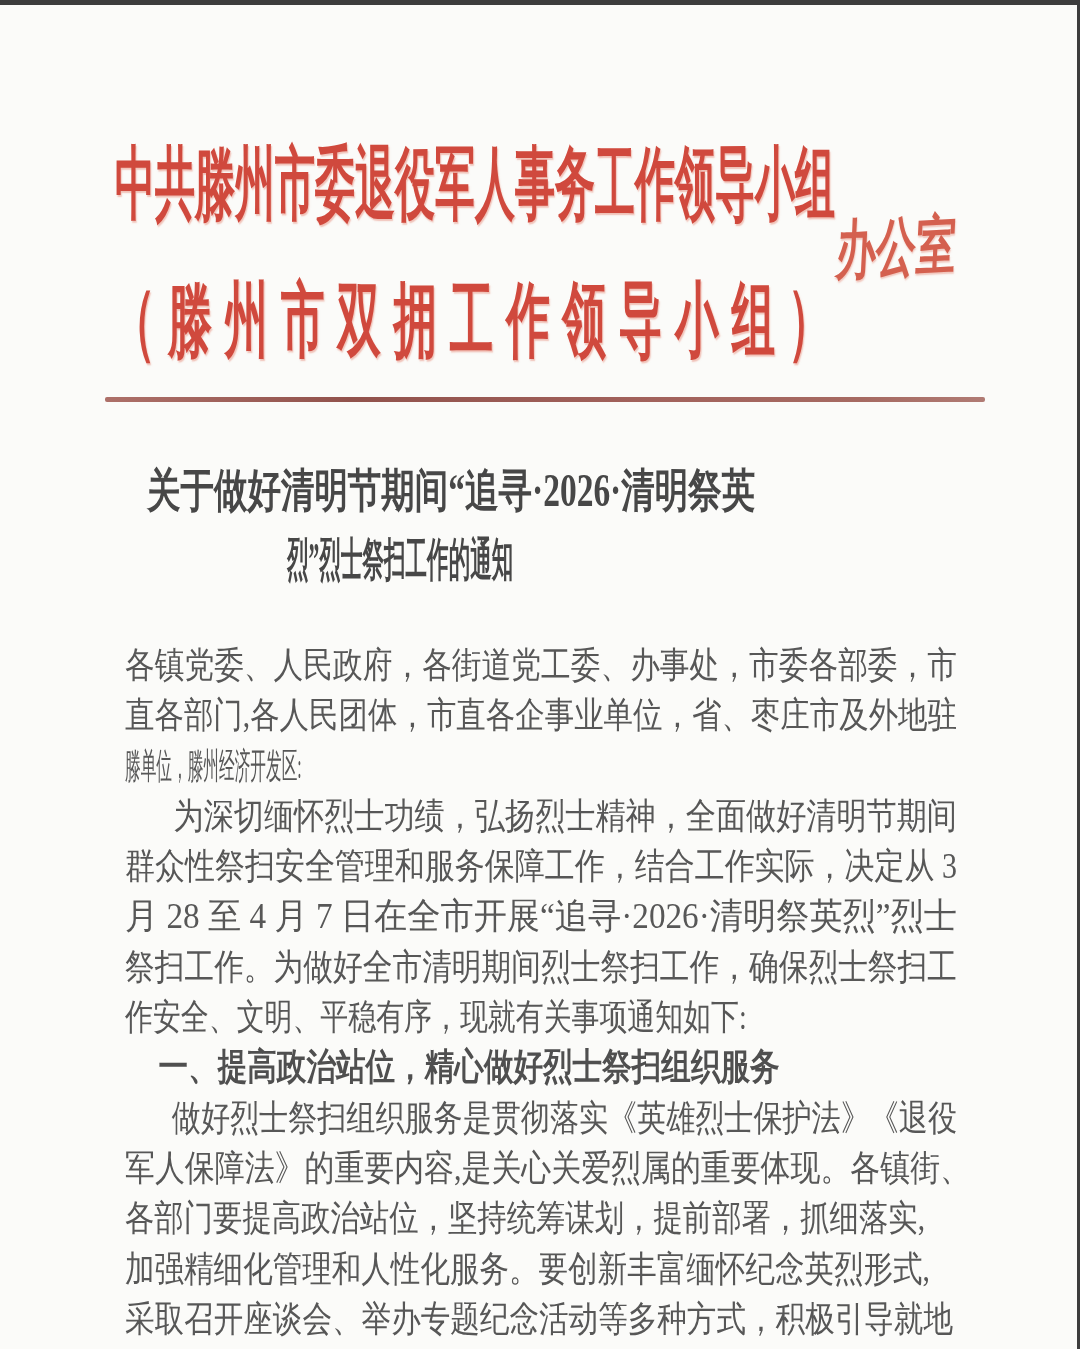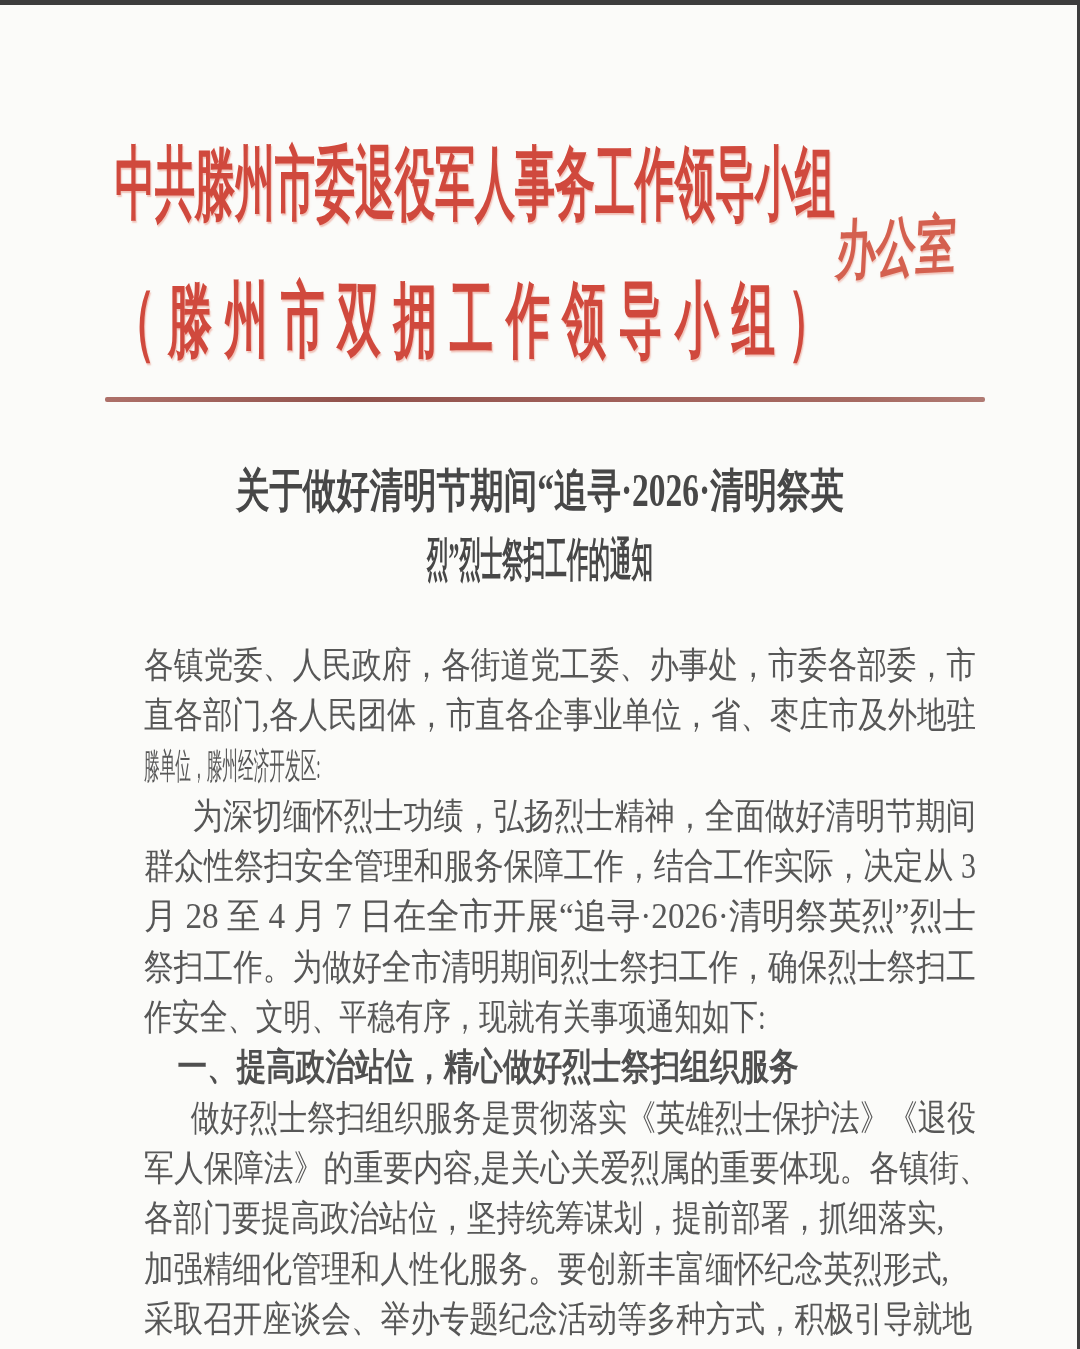--- a/index.html
+++ b/index.html
@@ -33,27 +33,27 @@
     transform-origin:left top;
   }
   .red-rule{
     position:absolute;left:105px;top:397px;width:880px;height:5px;
     background:linear-gradient(90deg,#ad7069,#91524c 28%,#a2625c 62%,#a66a62 86%,#b07b74);
     border-radius:2px;
   }
 
   
   .doc-title{
-    position:absolute;left:0;top:456px;width:1080px;text-align:center;
+    position:absolute;left:0;top:456px;width:1080px;
     color:#474747;font-weight:700;font-size:46px;line-height:69px;
   }
   .doc-title .t-line{white-space:nowrap;transform-origin:center top;display:block;}
 
   
-  .body-block{position:absolute;left:125px;top:640px;width:832px;margin-left:19px;}
+  .body-block{position:absolute;left:125px;top:640px;width:832px;}
   .bline{
     display:block;white-space:nowrap;overflow:visible;
     height:50.3px;line-height:50.3px;font-size:36px;color:#575757;
     letter-spacing:0px;transform-origin:left center;
   }
   .bline.ind{text-indent:58px;}
   .bline.hline{
     font-family:"Liberation Sans", sans-serif;
     font-weight:700;color:#4f4f4f;font-size:37px;text-indent:42px;
   }

